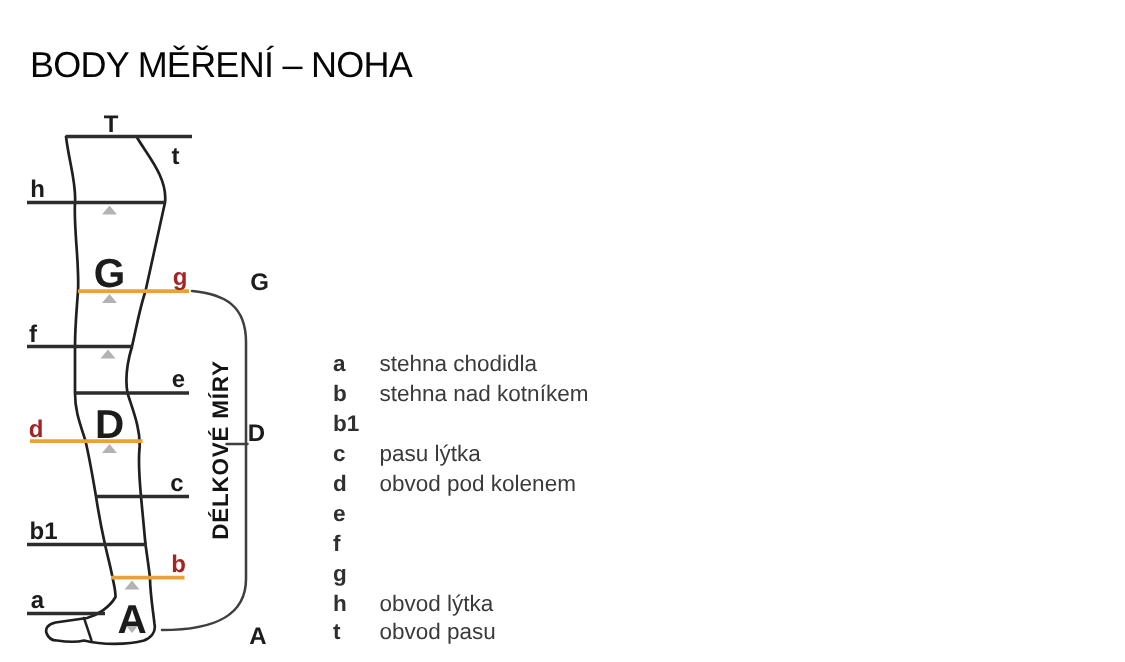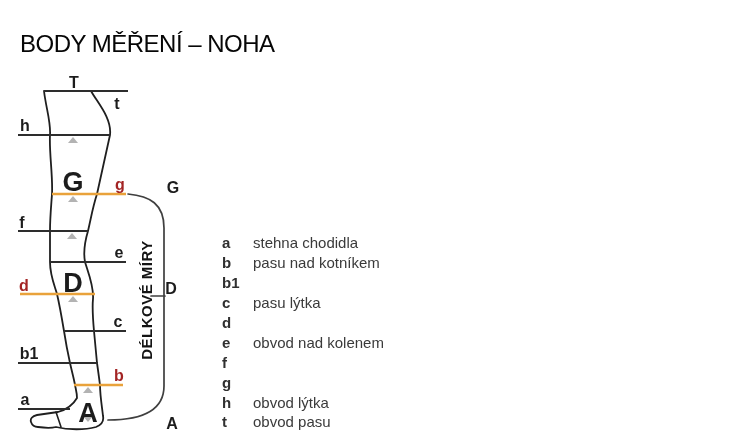--- a/index.html
+++ b/index.html
@@ -116,39 +116,39 @@
   </div>
 
   <div class="legend">
     <div class="legend-row">
       <span class="legend-key">a</span>
       <span class="legend-desc">stehna chodidla</span>
     </div>
 
     <div class="legend-row">
       <span class="legend-key">b</span>
-      <span class="legend-desc">pasu nad kotníkem</span>
+      <span class="legend-desc">stehna nad kotníkem</span>
     </div>
 
     <div class="legend-row">
       <span class="legend-key">b1</span>
     </div>
 
     <div class="legend-row">
       <span class="legend-key">c</span>
       <span class="legend-desc">pasu lýtka</span>
     </div>
 
     <div class="legend-row">
       <span class="legend-key">d</span>
+      <span class="legend-desc">obvod pod kolenem</span>
     </div>
 
     <div class="legend-row">
       <span class="legend-key">e</span>
-      <span class="legend-desc">obvod nad kolenem</span>
     </div>
 
     <div class="legend-row">
       <span class="legend-key">f</span>
     </div>
 
     <div class="legend-row">
       <span class="legend-key">g</span>
     </div>
 

